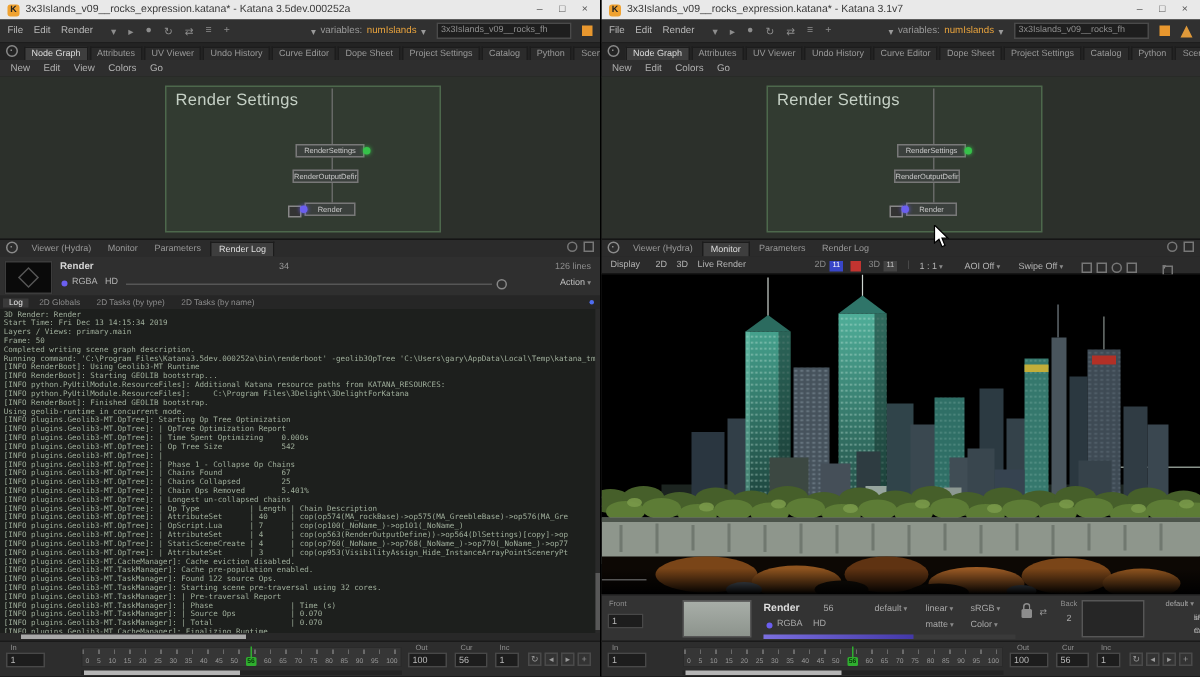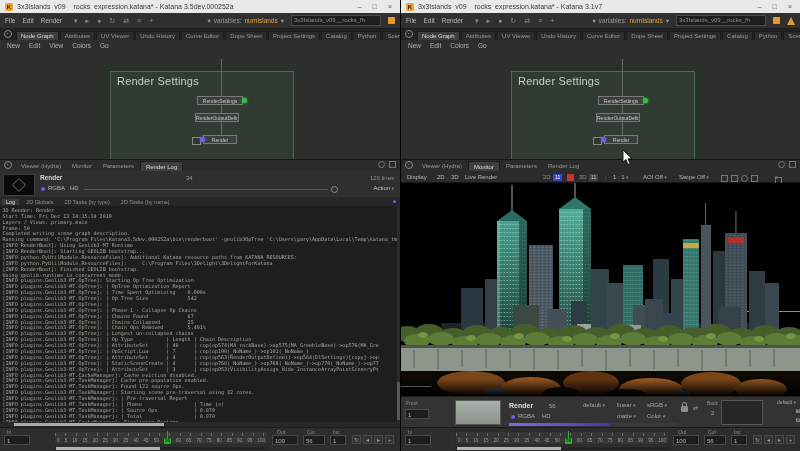--- a/index.html
+++ b/index.html
@@ -39,21 +39,21 @@
   .gear{width:6px;height:6px;border:1px solid #8a8a8a;border-radius:50%;margin:0 4px 2px 1px;
         position:relative;flex:0 0 auto}
   .gear::after{content:"";position:absolute;left:1.5px;top:1.5px;width:1.5px;height:1.5px;background:#8a8a8a}
 
   .ngmenu{position:absolute;left:0;top:40px;right:0;height:11px;background:#2e2e2e;
           border-bottom:1px solid #1c1c1c;display:flex;align-items:center;gap:9px;padding:0 7px;
           font-size:6.5px;color:#b0b0b0}
 
   
   .ngcanvas{position:absolute;left:0;top:51px;right:0;height:108px;background:#2c302b;overflow:hidden}
-  .groupbox{position:absolute;left:110px;top:20px;width:182px;height:96px;
+  .groupbox{position:absolute;left:110px;top:6px;width:182px;height:96px;
             background:rgba(110,160,110,.10);border:1px solid rgba(130,190,130,.35)}
   .gbtitle{position:absolute;left:6px;top:3px;font-size:11px;color:#c5d0c5;letter-spacing:.2px}
   .wire{position:absolute;left:221px;top:8px;width:1px;height:82px;background:#7a7a7a;opacity:.75}
   .node{position:absolute;height:9px;background:#3b403d;border:1px solid #787878;color:#c9c9c9;
         font-size:5px;line-height:8px;text-align:center;overflow:hidden;white-space:nowrap;box-sizing:border-box}
   .dot{position:absolute;width:5px;height:5px;border-radius:50%}
   .dot-green{background:#36c24a;box-shadow:0 0 3px #36c24a}
   .dot-blue{background:#6b5ff0;box-shadow:0 0 3px #6b5ff0}
   .node-ico{position:absolute;width:7px;height:6px;border:1px solid #888;background:#333}
 

